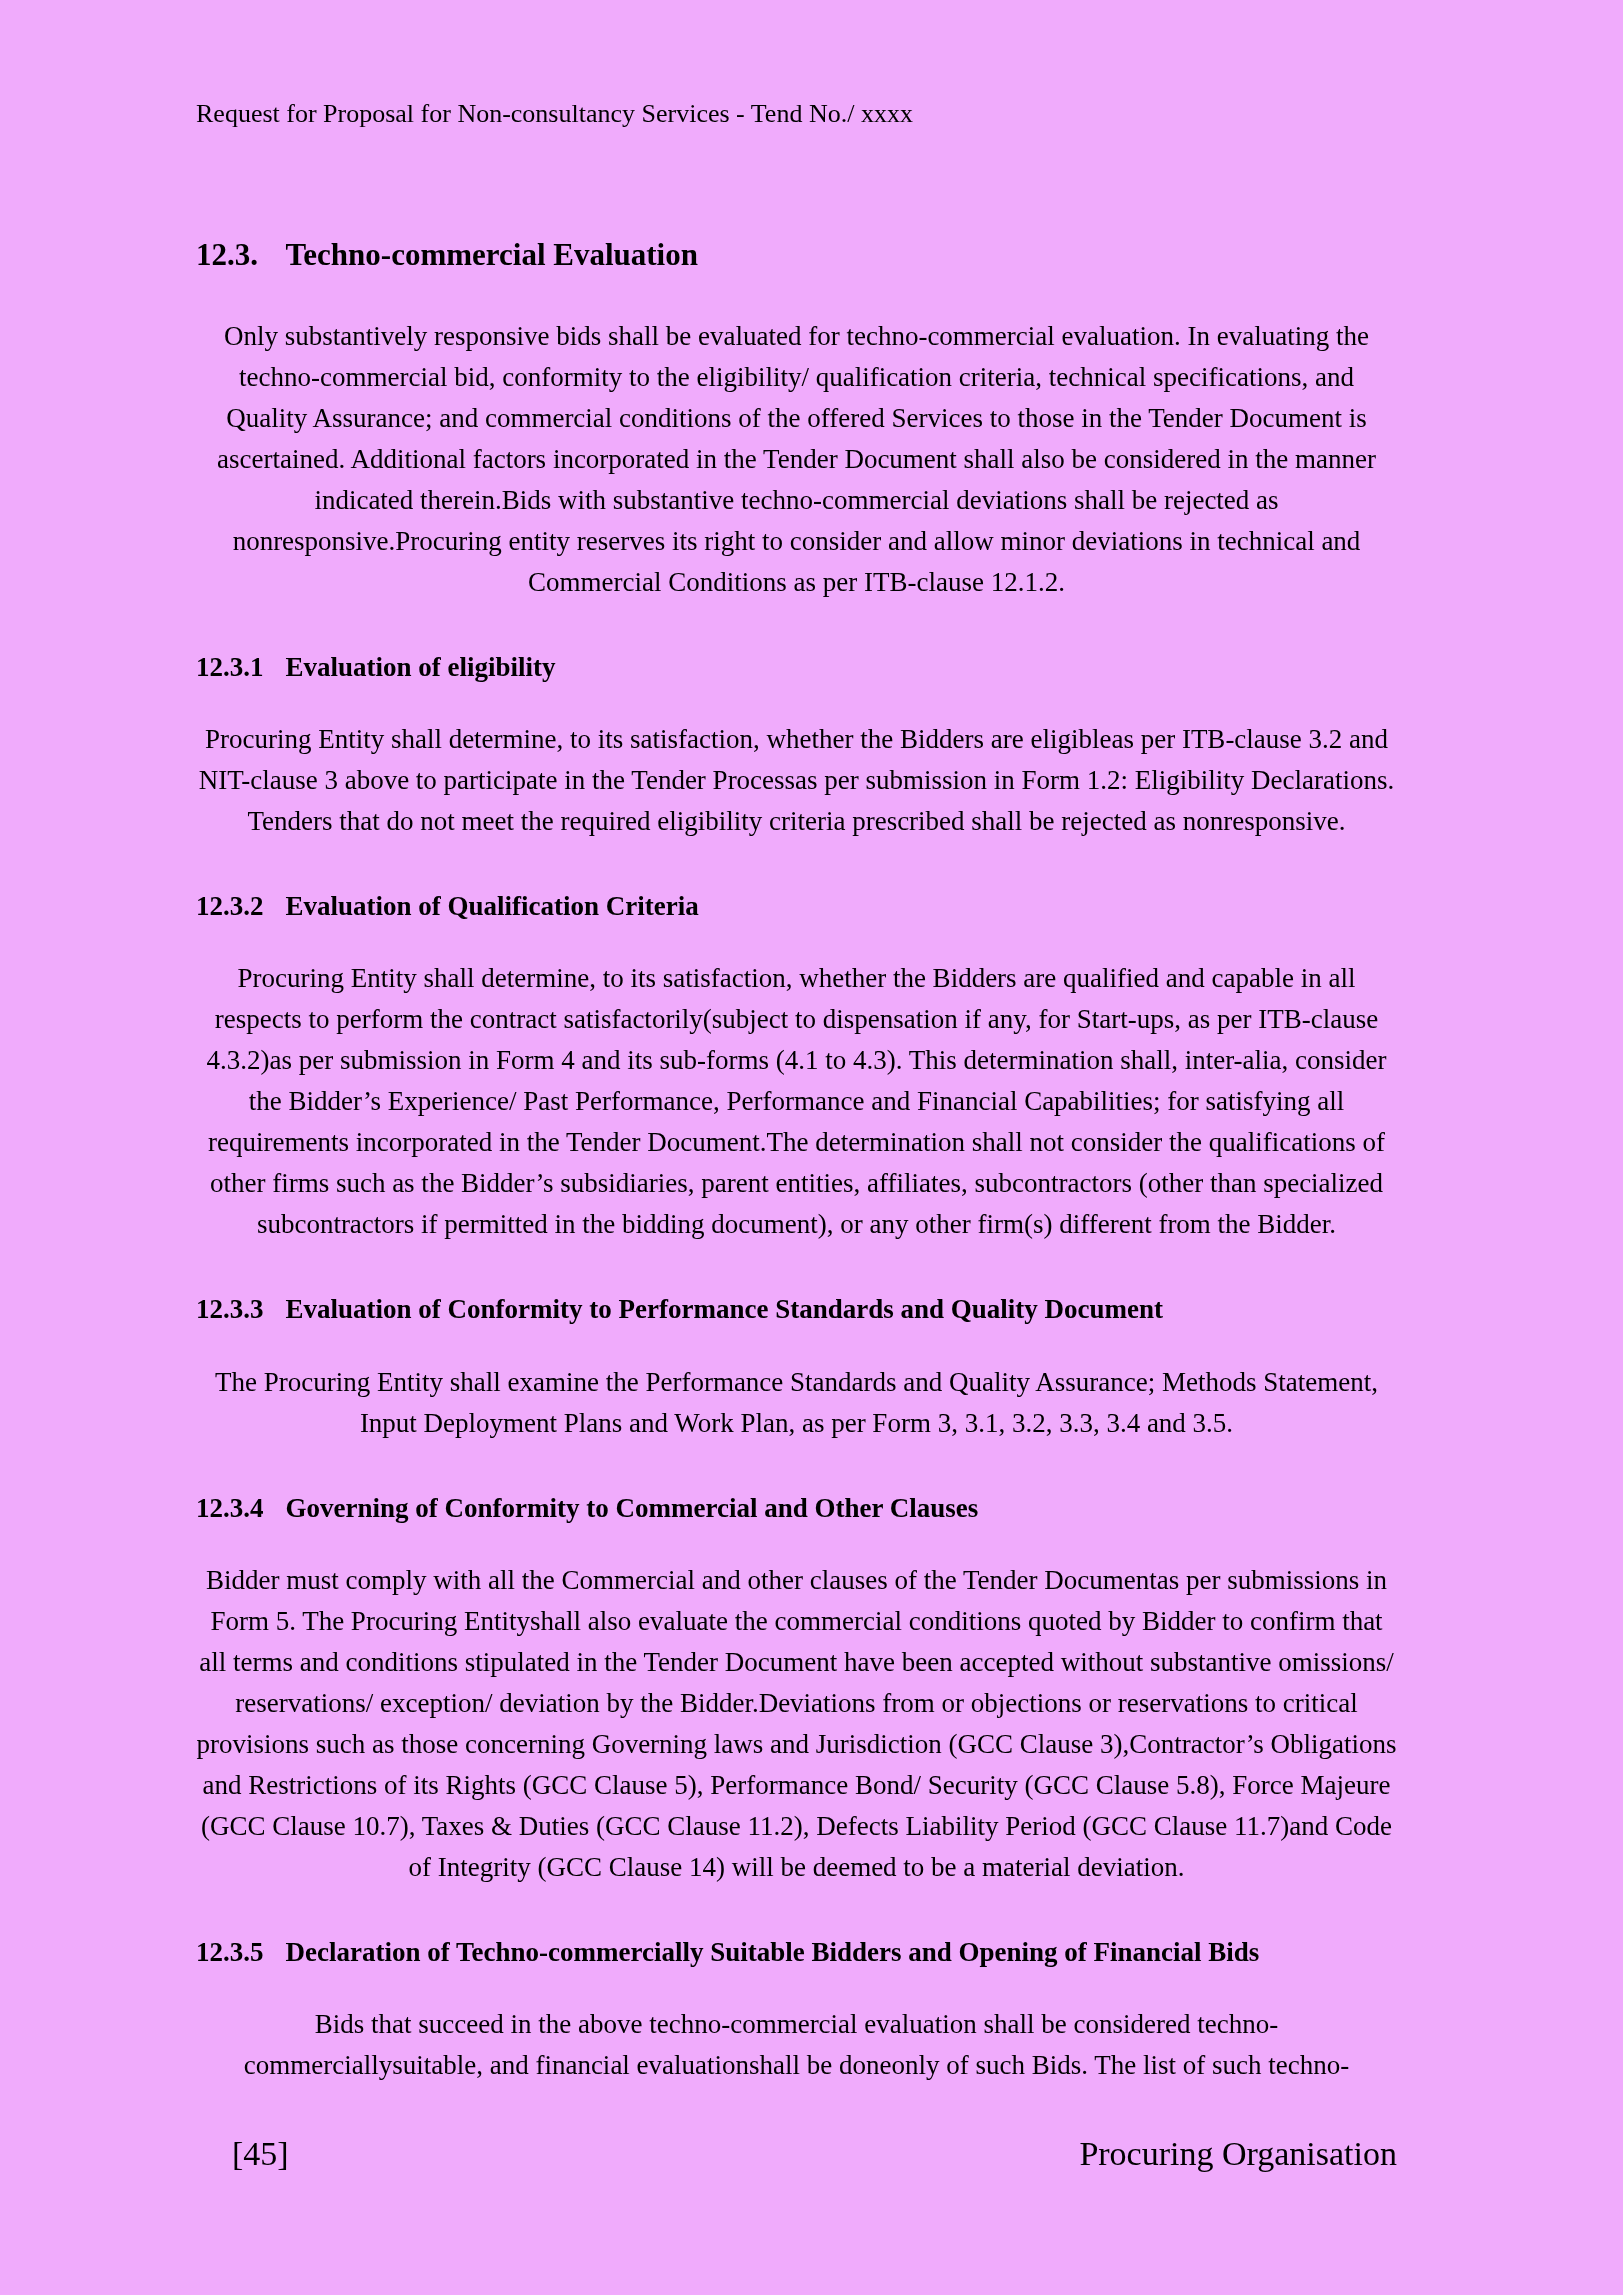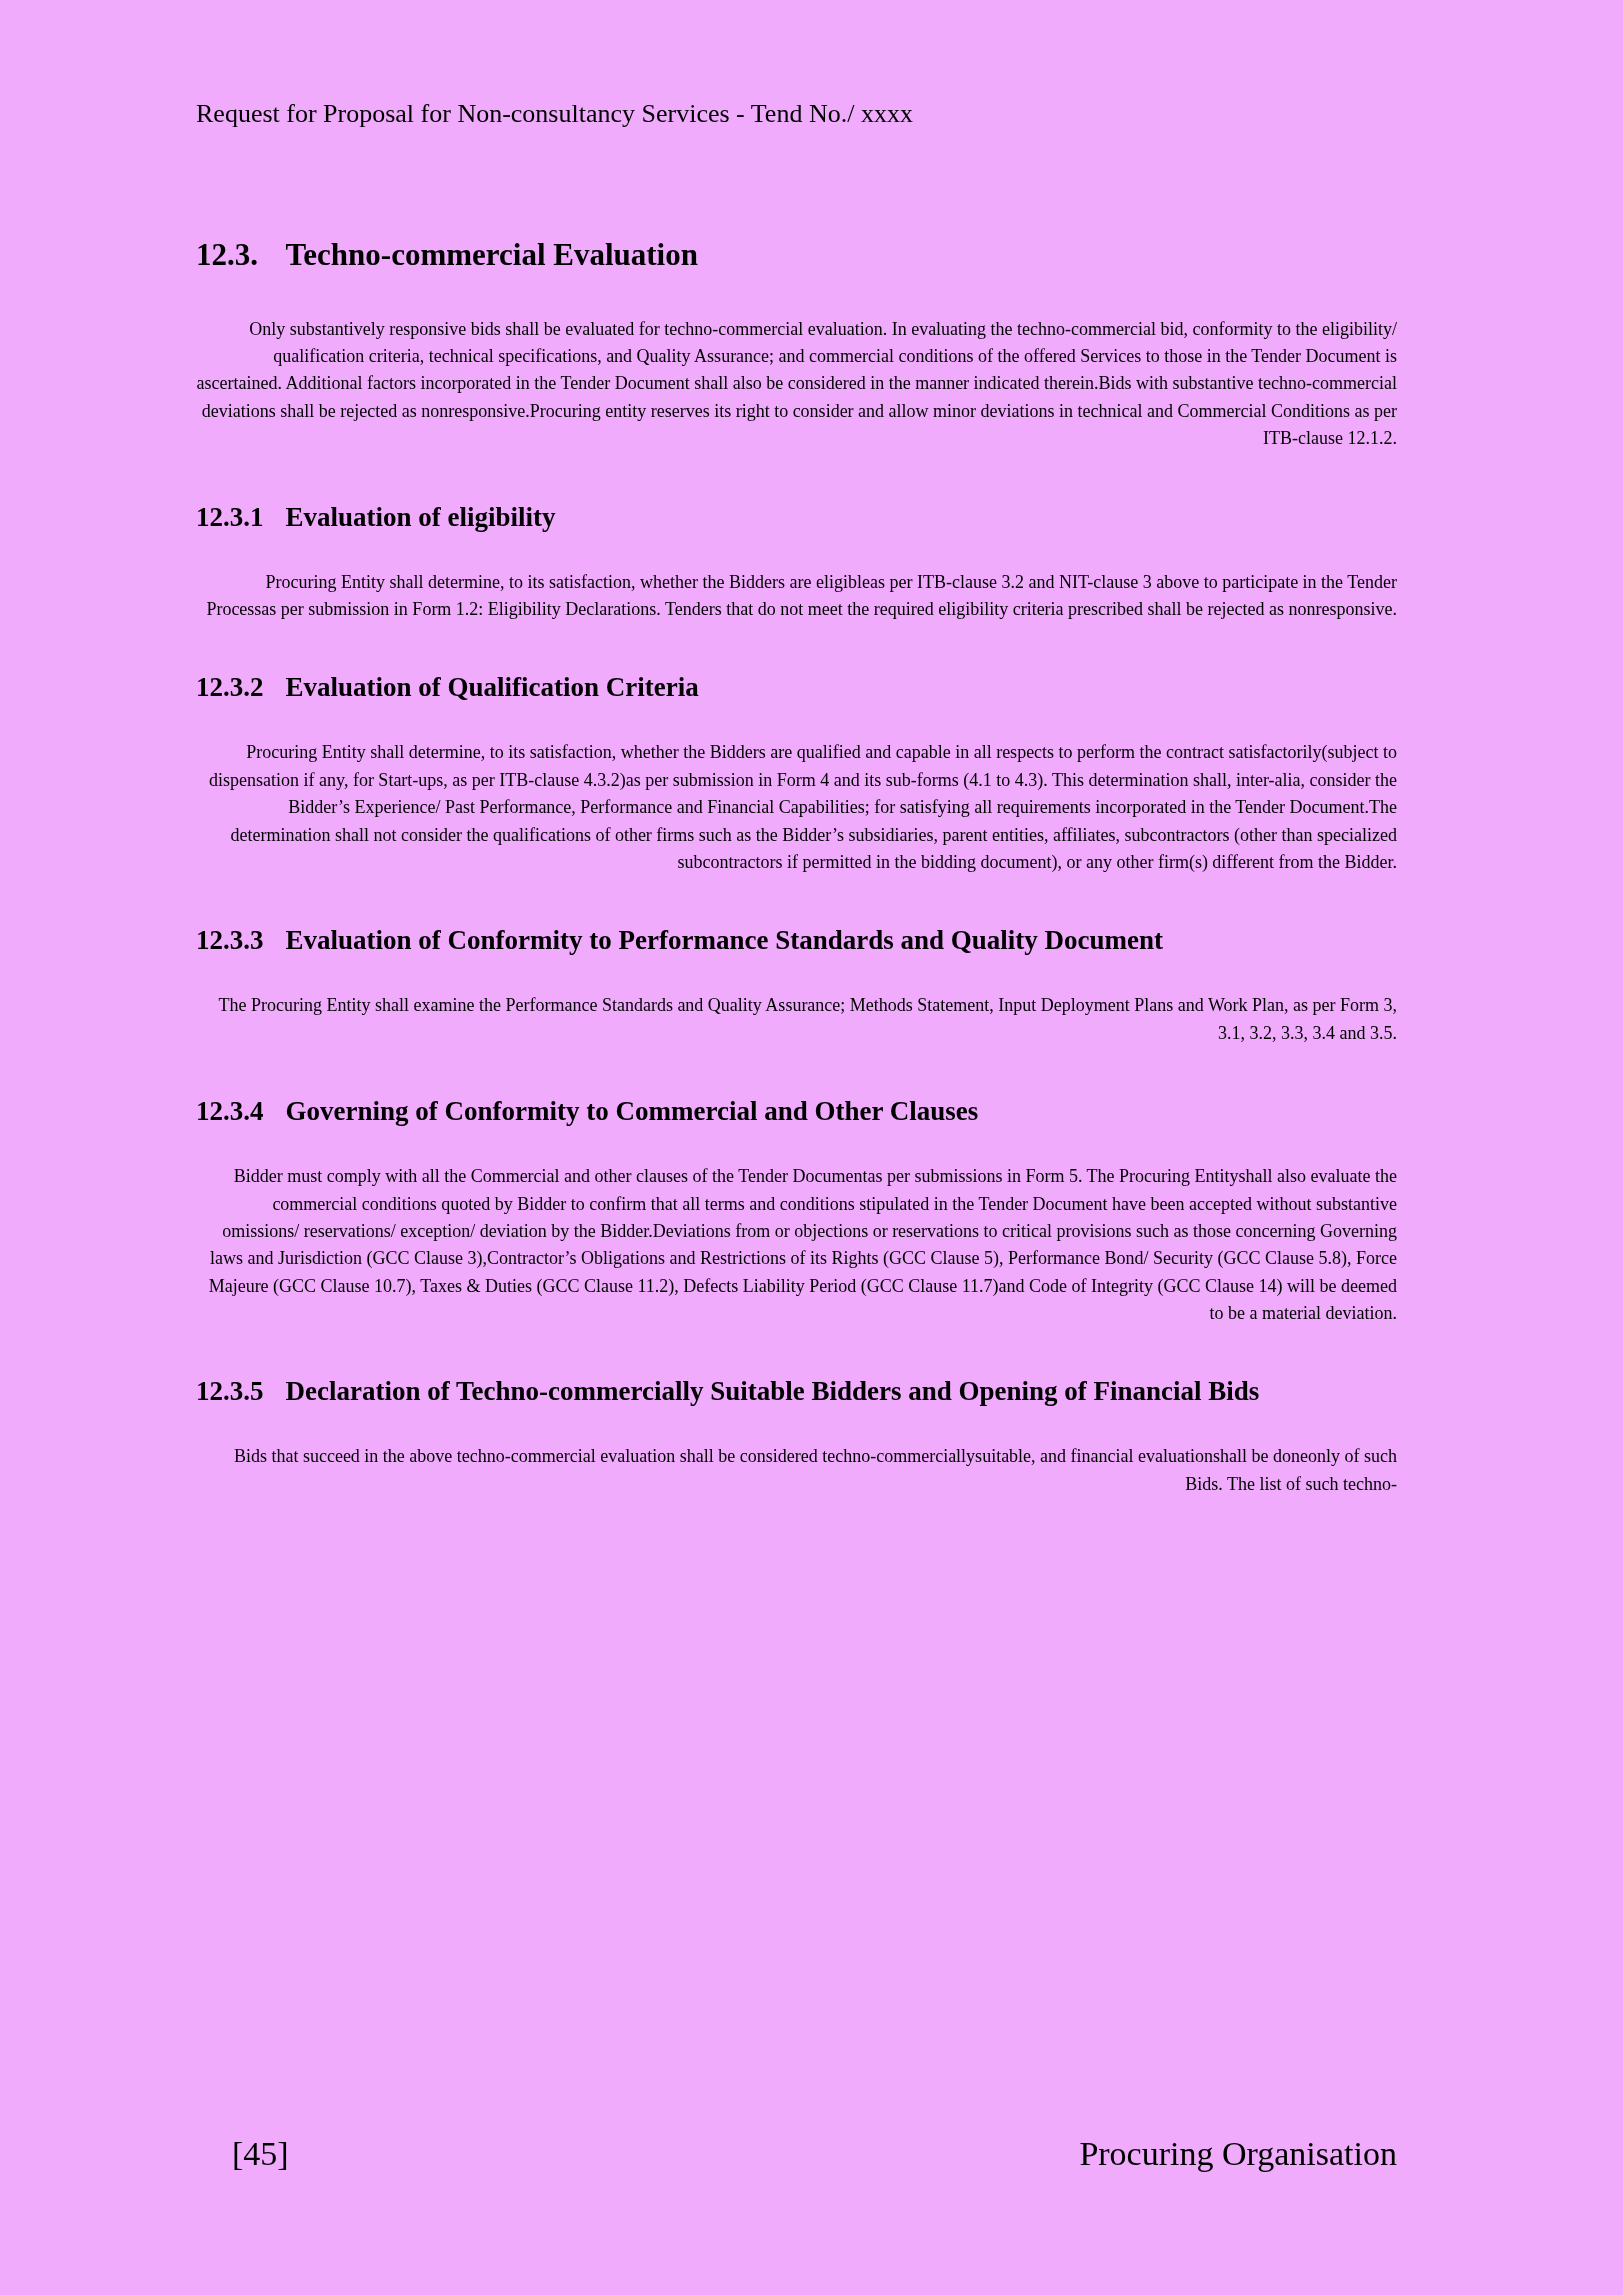--- a/index.html
+++ b/index.html
@@ -50,23 +50,23 @@
       font-weight: bold;
       line-height: 1.3;
       color: #000000;
     }
     .h-sub .h-num {
       display: inline-block;
       margin-right: 22px;
     }
     .para {
       margin: 0 0 38px 0;
-      font-size: 18px;
+      font-size: 27px;
       line-height: 1.52;
-      text-align: right;
+      text-align: center;
       color: #000000;
     }
     .doc-footer {
       position: absolute;
       top: 2135px;
       left: 196px;
       right: 226px;
       display: flex;
       justify-content: space-between;
       align-items: baseline;

